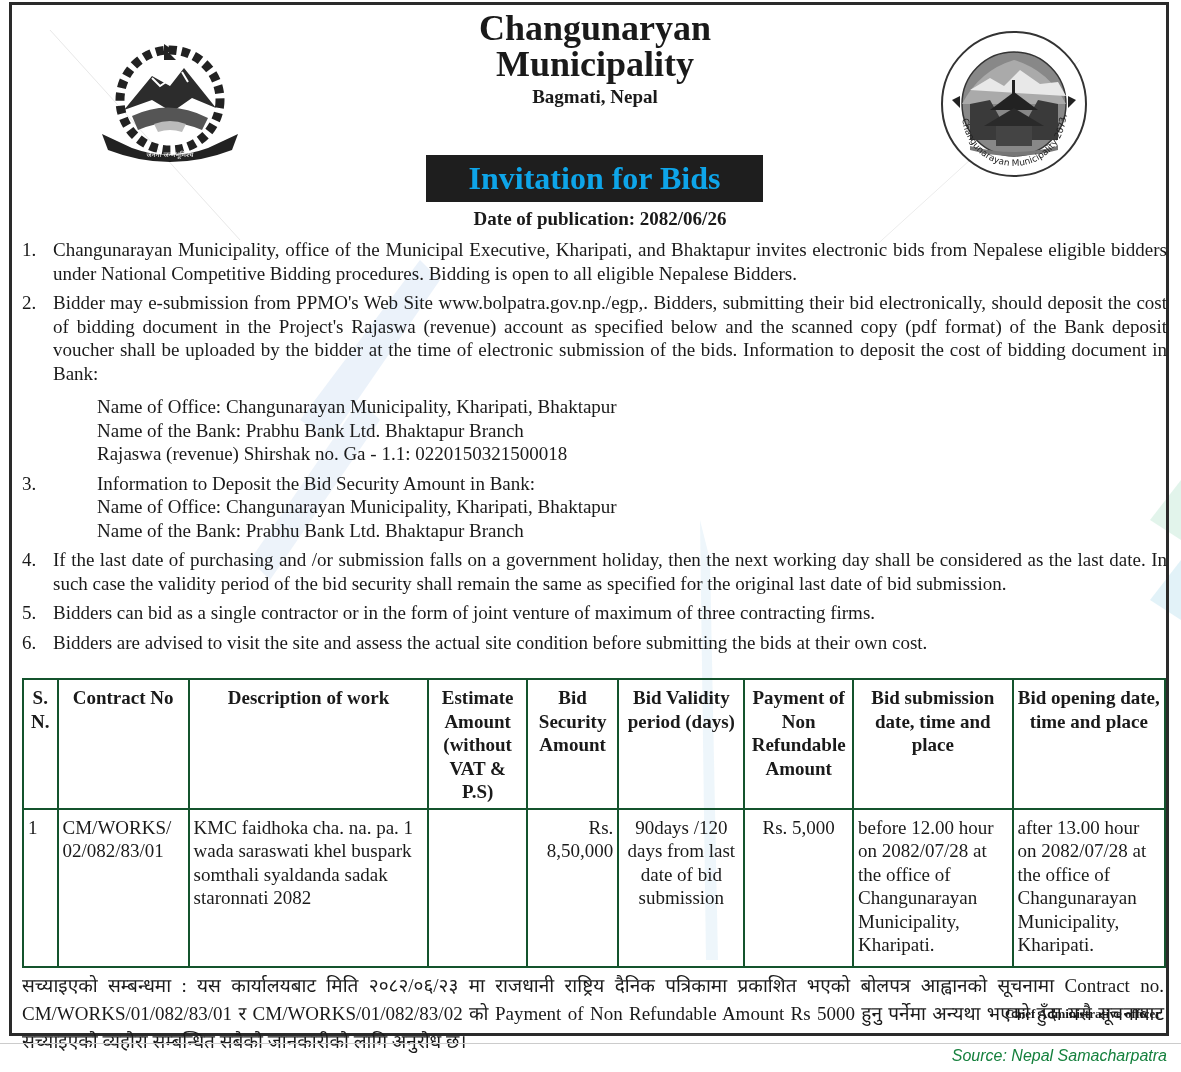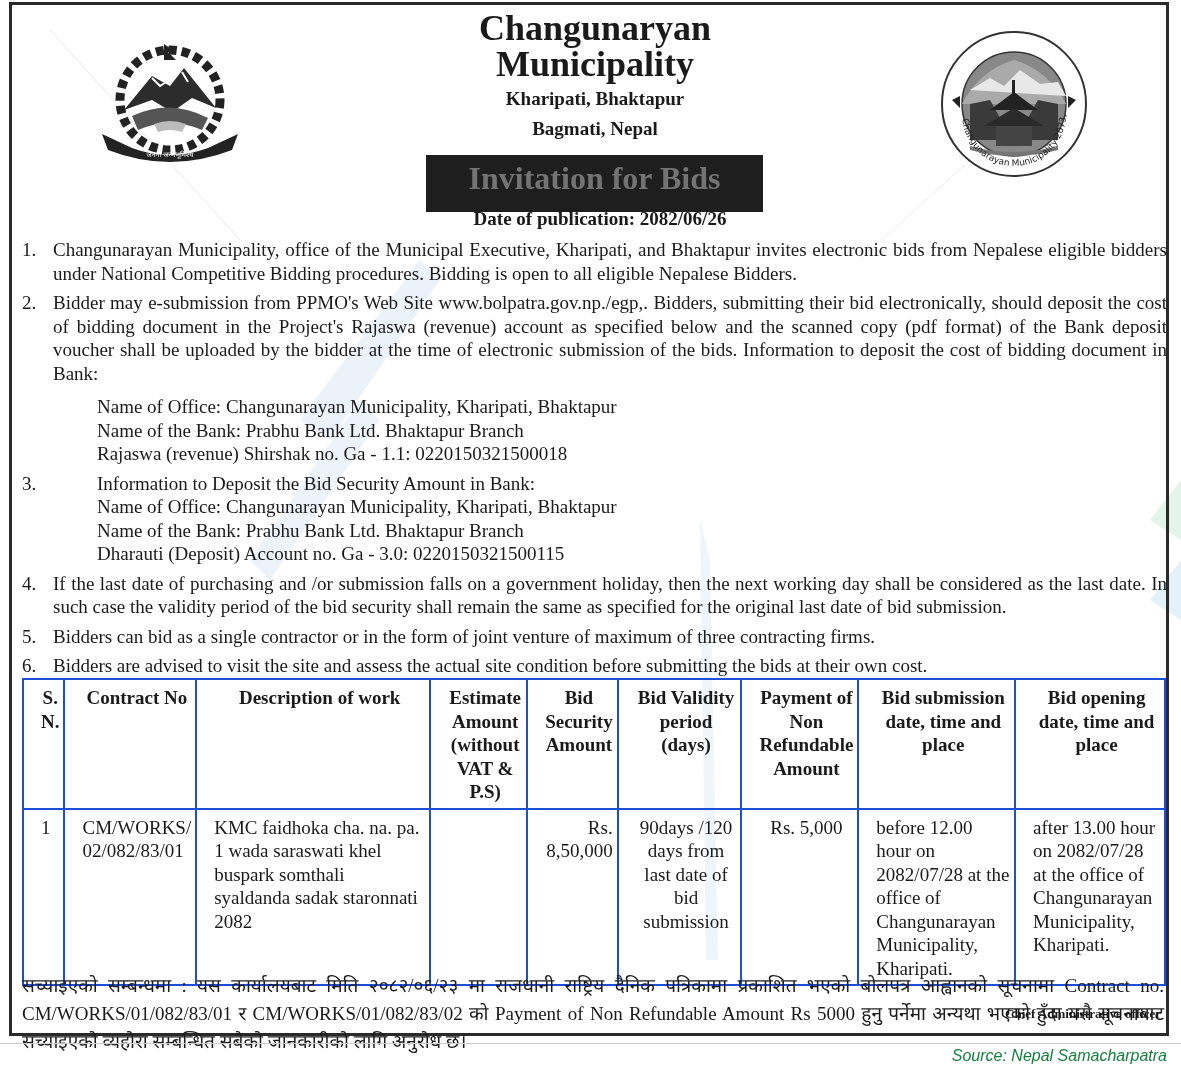--- a/index.html
+++ b/index.html
@@ -6,30 +6,30 @@
   body { width: 1181px; height: 1072px; position: relative; overflow: hidden; font-family: "Liberation Serif", "DejaVu Serif", serif; color: #1a1a1a; }
   .frame { position: absolute; left: 9px; top: 2px; width: 1160px; height: 1034px; border: 3px solid #2a2a2a; box-sizing: border-box; }
   .header { position: absolute; left: 0; top: 0; width: 1181px; height: 240px; }
   .emblem-left { position: absolute; left: 92px; top: 38px; width: 155px; height: 130px; }
   .emblem-right { position: absolute; left: 940px; top: 30px; width: 148px; height: 148px; }
   .title-block { position: absolute; left: 380px; top: 10px; width: 430px; text-align: center; }
   .t1 { font-size: 36px; font-weight: bold; line-height: 36px; margin-top: 0; }
   .t2 { font-size: 24px; font-weight: bold; line-height: 34px; }
   .t3 { font-size: 19px; font-weight: bold; line-height: 30px; margin-top: 2px; }
   .t4 { font-size: 19px; font-weight: bold; line-height: 30px; }
-  .banner { position: absolute; left: 426px; top: 155px; width: 337px; height: 57px; background: #1e1e1e; color: #737373; font-size: 32px; font-weight: bold; text-align: center; line-height: 47px; }
+  .banner { position: absolute; left: 426px; top: 155px; width: 337px; height: 47px; background: #1e1e1e; color: #0ea5e9; font-size: 32px; font-weight: bold; text-align: center; line-height: 47px; }
   .pubdate { position: absolute; left: 385px; top: 208px; width: 430px; text-align: center; font-size: 19px; font-weight: bold; }
   .body { position: absolute; left: 22px; top: 238px; width: 1145px; font-size: 19px; line-height: 23.5px; }
   .item { display: flex; margin-bottom: 6px; }
   .item .num { width: 31px; flex: none; }
   .item .txt { flex: 1; text-align: justify; }
   .sub { margin-left: 31px; margin-top: 6px; margin-bottom: 6px; }
   .sub div, .item .line { white-space: nowrap; margin-left: 44px; }
   table.bids { position: absolute; left: 22px; top: 678px; width: 1144px; border-collapse: collapse; font-size: 19px; line-height: 23.5px; border: 2px solid #222; }
-  table.bids th, table.bids td { border: 2px solid #1d4ed8; vertical-align: top; padding: 6px 4px 4px 17px; }
+  table.bids th, table.bids td { border: 2px solid #14532d; vertical-align: top; padding: 6px 4px 4px 4px; }
   table.bids th { font-weight: bold; text-align: center; height: 92px; }
   table.bids td { height: 146px; }
   .c-center { text-align: center; }
   .c-right { text-align: right; }
   .footer-note { position: absolute; left: 22px; top: 972px; width: 1142px; font-size: 19px; line-height: 28px; text-align: justify; }
   .signature { position: absolute; right: 20px; top: 1006px; font-size: 13px; font-weight: bold; }
   .rule { position: absolute; left: 0; top: 1043px; width: 1181px; height: 1px; background: #ccc; }
   .source { position: absolute; right: 14px; top: 1047px; font-family: "Liberation Sans", "DejaVu Sans", sans-serif; font-style: italic; font-size: 16px; color: #15803d; }
   .watermark { position: absolute; pointer-events: none; }
 </style>
@@ -56,21 +56,20 @@
     <path d="M32 72 L60 38 L78 48 L92 30 L124 70 L100 60 L80 74 L60 62 Z" fill="#2c2c2c"></path>
     <path d="M60 40 L68 48 L74 44 M90 34 L96 44" stroke="#fff" stroke-width="2" fill="none"></path>
     <path d="M40 78 Q78 60 116 80 L110 92 Q78 78 46 92 Z" fill="#555"></path>
     <path d="M62 86 Q78 80 94 86 L90 94 Q78 90 66 94 Z" fill="#bbb"></path>
     <path d="M10 96 L40 110 Q78 124 116 110 L146 96 L140 112 Q78 136 16 112 Z" fill="#222"></path>
     <text x="78" y="119" font-size="7" fill="#fff" text-anchor="middle" font-family="DejaVu Sans, sans-serif">जननी जन्मभूमिश्च</text>
   </svg>
 
   <div class="title-block">
     <div class="t1">Changunaryan Municipality</div>
-    <div class="t3">Kharipati, Bhaktapur</div>
     <div class="t4">Bagmati, Nepal</div>
   </div>
 
   <svg class="emblem-right" viewBox="0 0 148 148">
     <circle cx="74" cy="74" r="72" fill="#fff" stroke="#333" stroke-width="2"></circle>
     <circle cx="74" cy="74" r="52" fill="#888" stroke="#333" stroke-width="1.5"></circle>
     <path d="M22 74 Q40 40 74 30 Q108 40 126 74 Z" fill="#aaa"></path>
     <path d="M30 60 L50 48 L64 56 L80 40 L100 54 L118 52 L126 66 Z" fill="#e8e8e8"></path>
     <path d="M30 110 L30 74 L50 70 L60 88 L88 88 L98 70 L118 74 L118 110 Z" fill="#3a3a3a"></path>
     <path d="M50 80 L74 62 L98 80 Z" fill="#222"></path>
@@ -100,21 +99,20 @@
     <div>Name of Office: Changunarayan Municipality, Kharipati, Bhaktapur</div>
     <div>Name of the Bank: Prabhu Bank Ltd. Bhaktapur Branch</div>
     <div>Rajaswa (revenue) Shirshak no. Ga - 1.1: 0220150321500018</div>
   </div>
   <div class="item">
     <span class="num">3.</span>
     <span class="txt">
       <div class="line">Information to Deposit the Bid Security Amount in Bank:</div>
       <div class="line">Name of Office: Changunarayan Municipality, Kharipati, Bhaktapur</div>
       <div class="line">Name of the Bank: Prabhu Bank Ltd. Bhaktapur Branch</div>
-      <div class="line">Dharauti (Deposit) Account no. Ga - 3.0: 0220150321500115</div>
     </span>
   </div>
   <div class="item">
     <span class="num">4.</span>
     <span class="txt">If the last date of purchasing and /or submission falls on a government holiday, then the next working day shall be considered as the last date. In such case the validity period of the bid security shall remain the same as specified for the original last date of bid submission.</span>
   </div>
   <div class="item">
     <span class="num">5.</span>
     <span class="txt">Bidders can bid as a single contractor or in the form of joint venture of maximum of three contracting firms.</span>
   </div>

